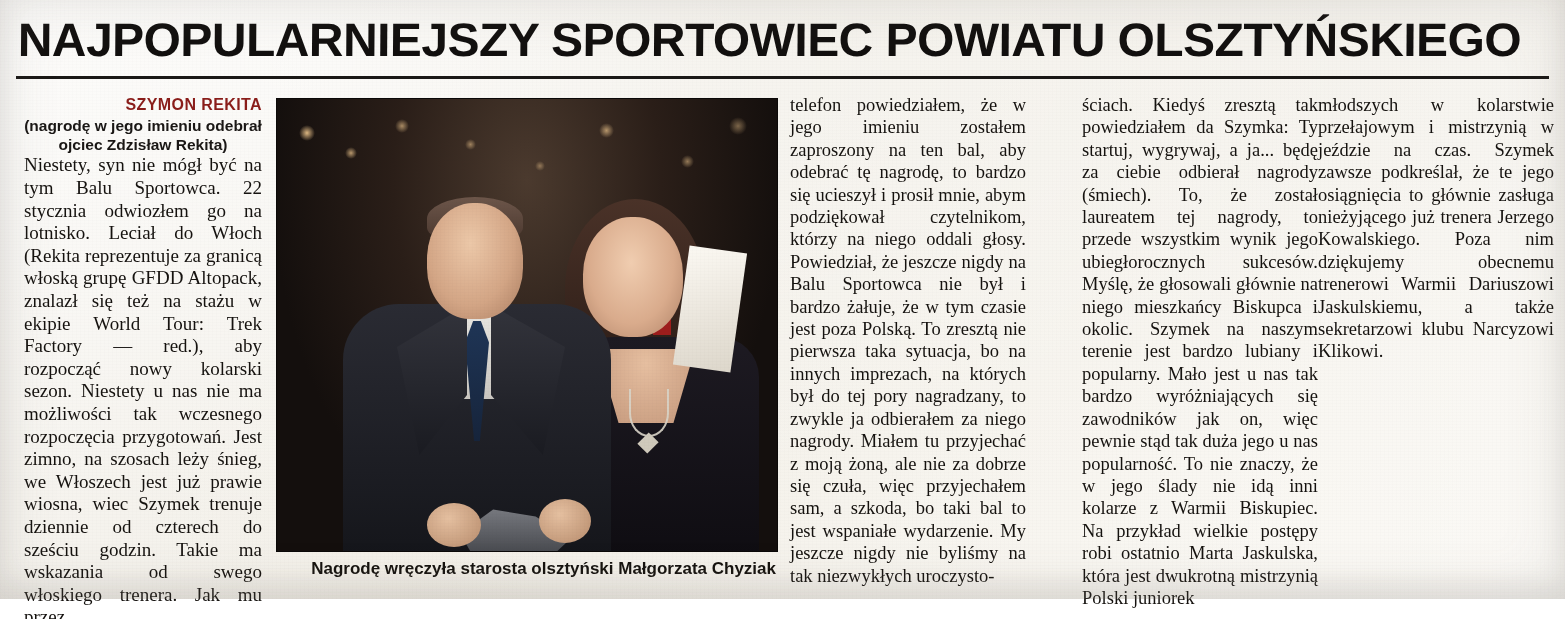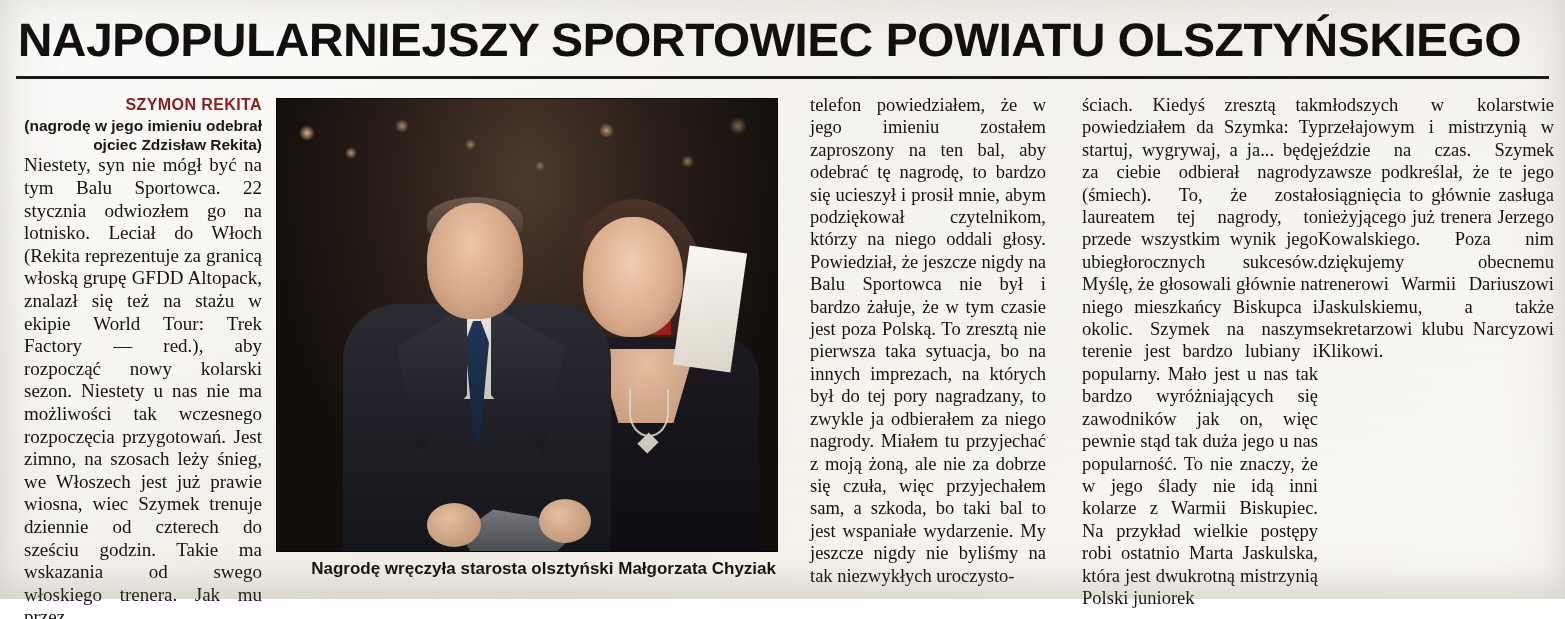--- a/index.html
+++ b/index.html
@@ -105,21 +105,21 @@
     margin: 0 0 2px 0;
     text-align: right;
   }
   .byline-note {
     font-family: "Liberation Sans", sans-serif;
     font-weight: bold;
     font-size: 15.5px;
     line-height: 19px;
     color: #1a1715;
     margin: 0 0 16px 0;
-    text-align: right;
+    text-align: center;
   }
   #col1 .body { font-size: 19px; line-height: 22.6px; }
 
   
   .photo-block {
     position: absolute;
     left: 258px;
     top: 4px;
     width: 500px;
   }
@@ -225,21 +225,21 @@
     margin-top: 7px;
     font-family: "Liberation Sans", sans-serif;
     font-weight: bold;
     font-size: 17px;
     line-height: 20px;
     color: #16130f;
     text-align: right;
   }
 
   
-  #col2 { left: 792px;  width: 236px; }
+  #col2 { left: 772px;  width: 236px; }
   #col3 { left: 1064px; width: 236px; }
   #col4 { left: 1300px; width: 236px; }
 </style>
 </head>
 <body>
 
 <div class="page">
 
   <div class="headline-wrap">
     <div class="headline">NAJPOPULARNIEJSZY SPORTOWIEC POWIATU OLSZTYŃSKIEGO</div>

